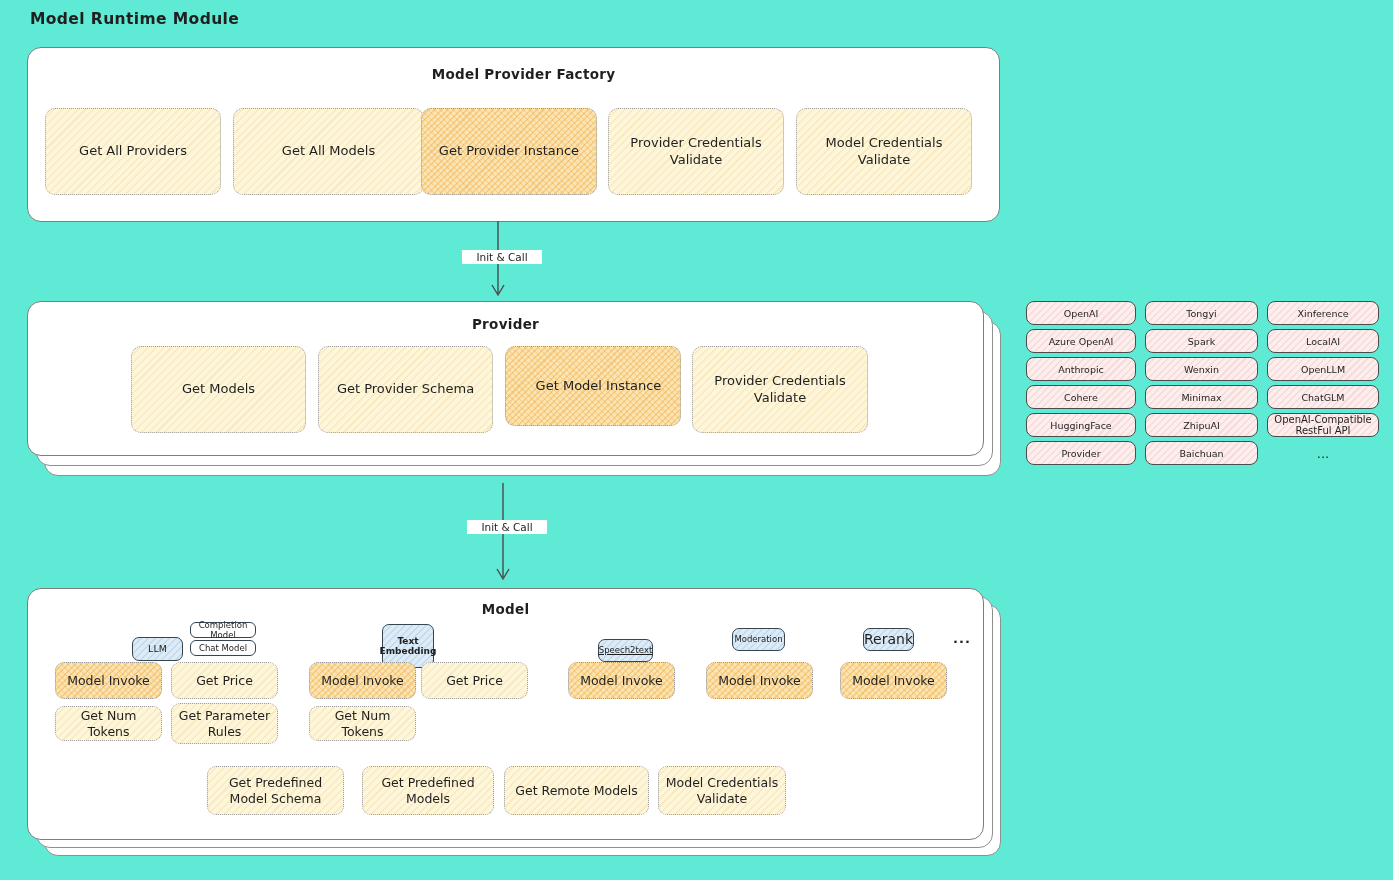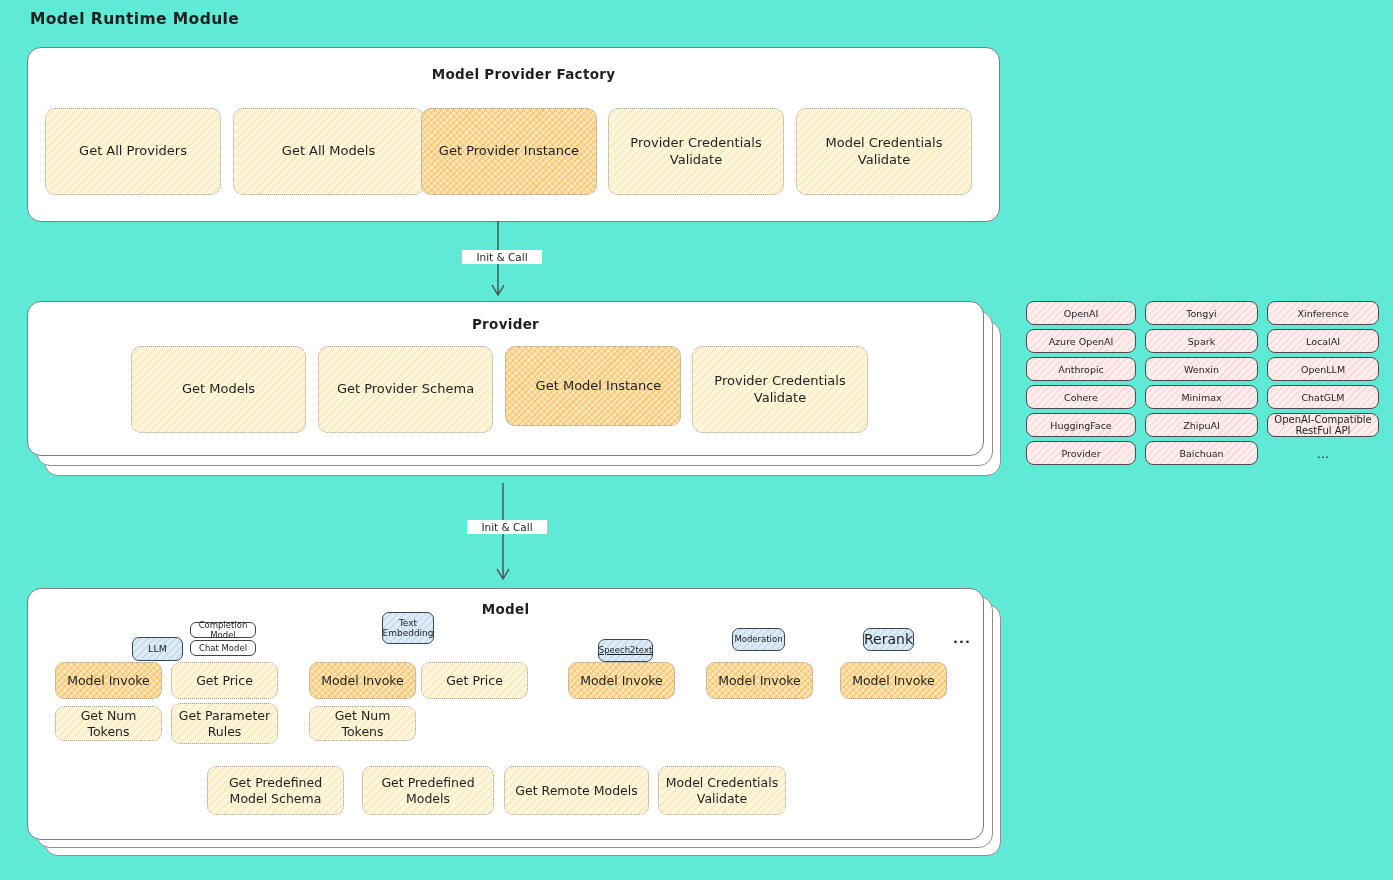--- a/index.html
+++ b/index.html
@@ -105,21 +105,21 @@
   <div class="arrow-label" style="left:467px;top:520px;width:72px;">Init &amp; Call</div>
 
   <div class="stack-layer" style="left:44px;top:604px;width:955px;height:250px;"></div>
   <div class="stack-layer" style="left:36px;top:596px;width:955px;height:250px;"></div>
   <div class="container" style="left:27px;top:588px;width:955px;height:250px;">
     <div class="section-title" style="top:12px;">Model</div>
 
     <div class="blue-tab" style="left:104px;top:48px;width:51px;height:24px;font-size:9.5px;">LLM</div>
     <div class="white-tab" style="left:162px;top:33px;width:66px;height:16px;">Completion Model</div>
     <div class="white-tab" style="left:162px;top:51px;width:66px;height:16px;">Chat Model</div>
-    <div class="blue-tab" style="left:354px;top:23px;width:52px;height:32px;">Text Embedding</div>
+    <div class="blue-tab" style="left:354px;top:35px;width:52px;height:44px;font-weight:bold;">Text Embedding</div>
     <div class="blue-tab" style="left:570px;top:50px;width:55px;height:23px;font-size:8.5px;text-decoration:underline;">Speech2text</div>
     <div class="blue-tab" style="left:704px;top:39px;width:53px;height:23px;font-size:8.5px;">Moderation</div>
     <div class="blue-tab" style="left:835px;top:39px;width:51px;height:23px;font-size:14px;">Rerank</div>
     <div class="ellipsis" style="left:925px;top:42px;">...</div>
 
     <div class="m-box small hl" style="left:27px;top:73px;width:107px;height:37px;">Model Invoke</div>
     <div class="m-box small" style="left:143px;top:73px;width:107px;height:37px;">Get Price</div>
     <div class="m-box small hl" style="left:281px;top:73px;width:107px;height:37px;">Model Invoke</div>
     <div class="m-box small" style="left:393px;top:73px;width:107px;height:37px;">Get Price</div>
     <div class="m-box small hl" style="left:540px;top:73px;width:107px;height:37px;">Model Invoke</div>

